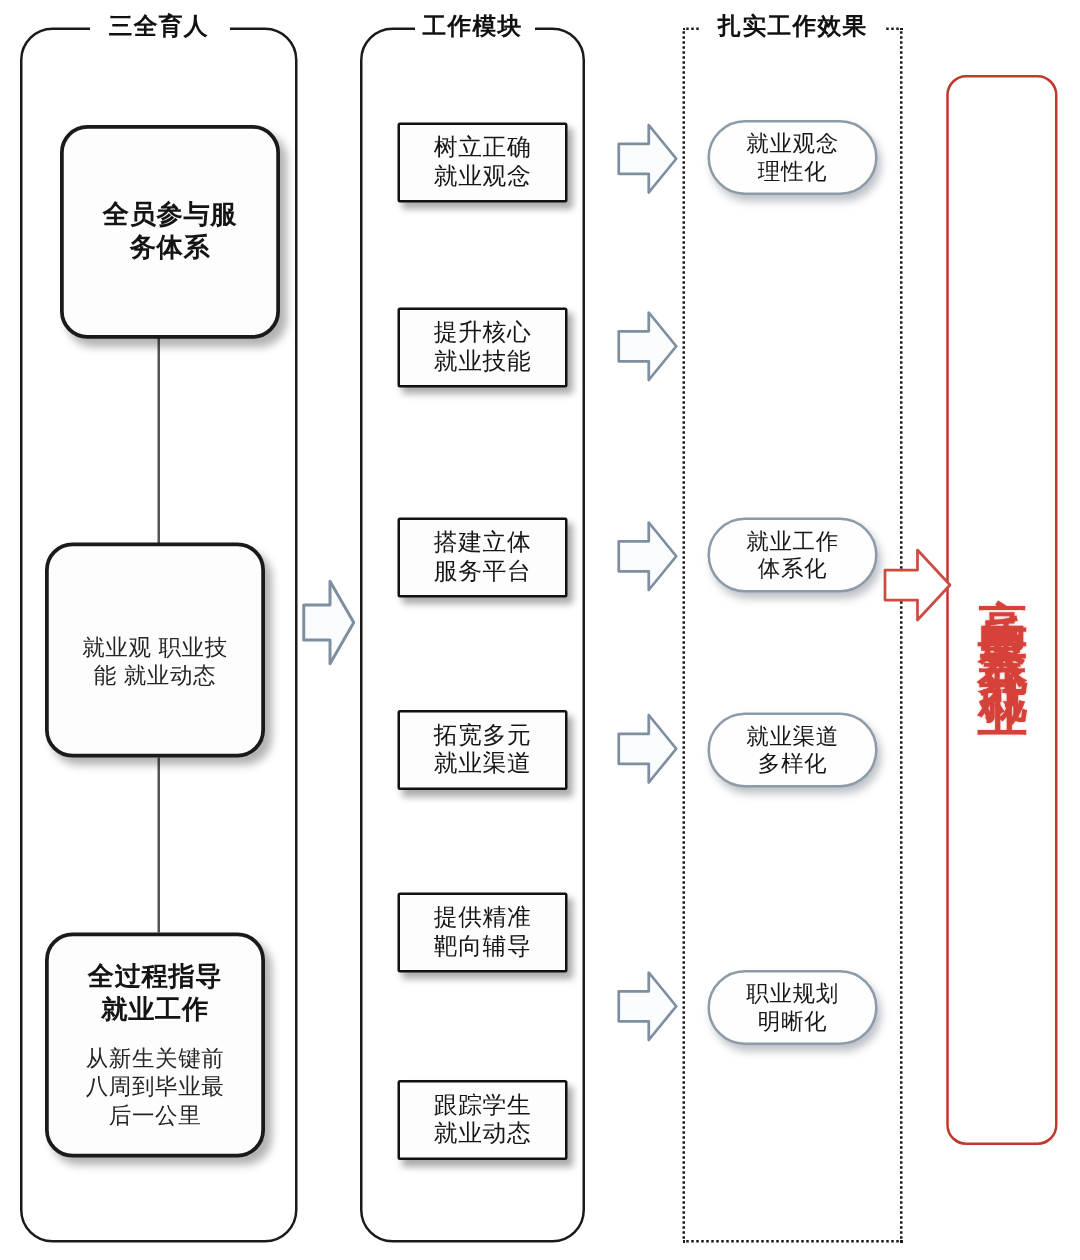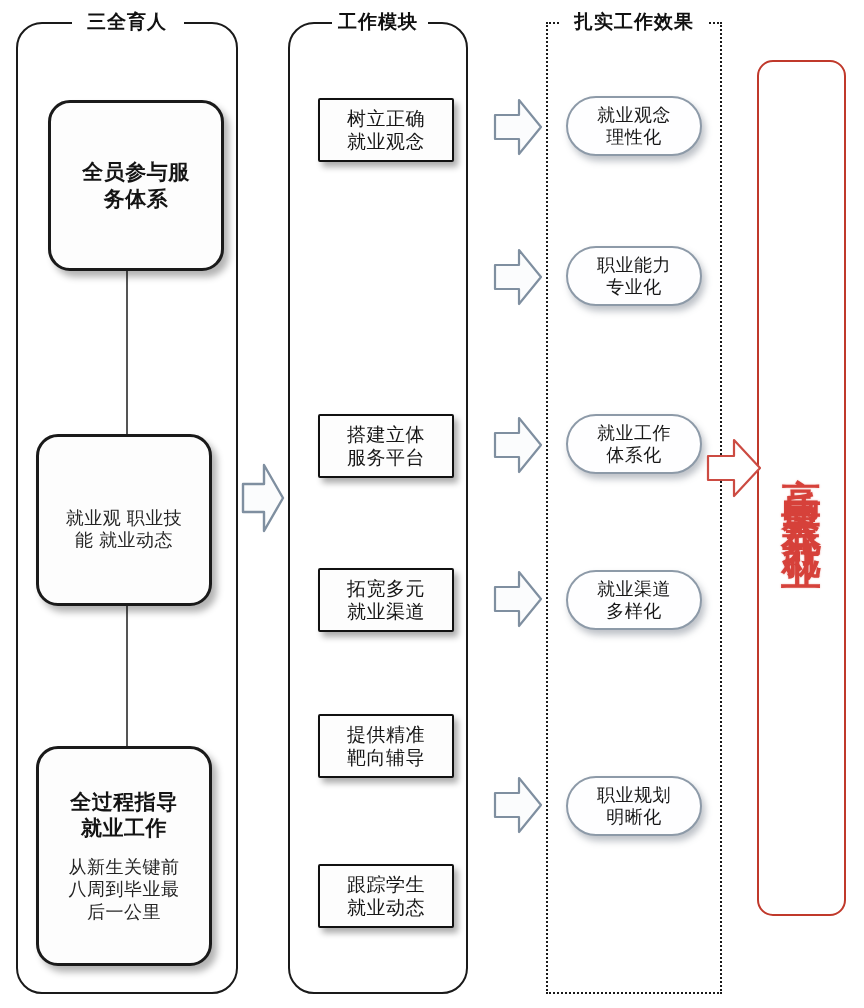--- a/index.html
+++ b/index.html
@@ -150,21 +150,21 @@
     </div>
   </div>
 
   <div class="pillar p2" style="left:36px;top:434px;width:176px;height:172px;">
     <div class="sub">
       <div>就业观 职业技</div>
       <div>能 就业动态</div>
     </div>
   </div>
 
-  <div class="pillar p3" style="left:36px;top:746px;width:176px;height:220px;">
+  <div class="pillar p3" style="left:36px;top:746px;width:176px;height:180px;">
     <div class="ttl">
       <div>全过程指导</div>
       <div>就业工作</div>
     </div>
     <div class="sub">
       <div>从新生关键前</div>
       <div>八周到毕业最</div>
       <div>后一公里</div>
     </div>
   </div>
@@ -174,20 +174,26 @@
       <polygon points="3,26 24,26 24,7 43,40 24,73 24,54 3,54" fill="#fbfcfd" stroke="#7f8fa0" stroke-width="2.4" stroke-linejoin="round"></polygon>
     </svg>
   </div>
 
   <div class="module" style="left:318px;top:98px;width:136px;height:64px;">
     <span>
       <span>树立正确</span><br>
       <span>就业观念</span>
     </span>
   </div>
+  <div class="module" style="left:318px;top:246px;width:136px;height:64px;">
+    <span>
+      <span>提升核心</span><br>
+      <span>就业技能</span>
+    </span>
+  </div>
   <div class="module" style="left:318px;top:414px;width:136px;height:64px;">
     <span>
       <span>搭建立体</span><br>
       <span>服务平台</span>
     </span>
   </div>
   <div class="module" style="left:318px;top:568px;width:136px;height:64px;">
     <span>
       <span>拓宽多元</span><br>
       <span>就业渠道</span>
@@ -229,26 +235,20 @@
   <div class="arrow" style="left:492px;top:774px;width:52px;height:62px;">
     <svg viewBox="0 0 52 62" preserveAspectRatio="none">
       <polygon points="3,19 27,19 27,4 49,31 27,58 27,43 3,43" fill="#fbfcfd" stroke="#7f8fa0" stroke-width="2.2" stroke-linejoin="round"></polygon>
     </svg>
   </div>
 
   <div class="pill" style="left:566px;top:96px;width:136px;height:60px;">
     <span>
       <span>就业观念</span><br>
       <span>理性化</span>
-    </span>
-  </div>
-  <div class="pill" style="left:566px;top:246px;width:136px;height:60px;">
-    <span>
-      <span>职业能力</span><br>
-      <span>专业化</span>
     </span>
   </div>
   <div class="pill" style="left:566px;top:414px;width:136px;height:60px;">
     <span>
       <span>就业工作</span><br>
       <span>体系化</span>
     </span>
   </div>
   <div class="pill" style="left:566px;top:570px;width:136px;height:60px;">
     <span>

